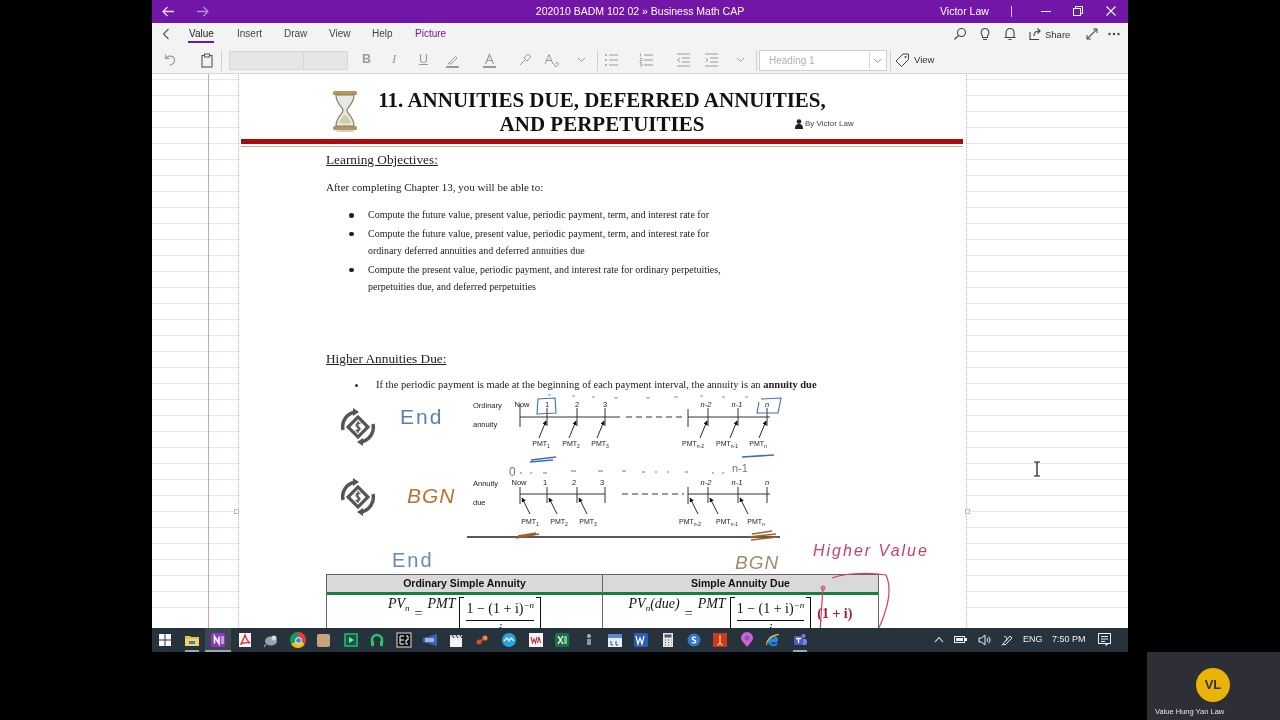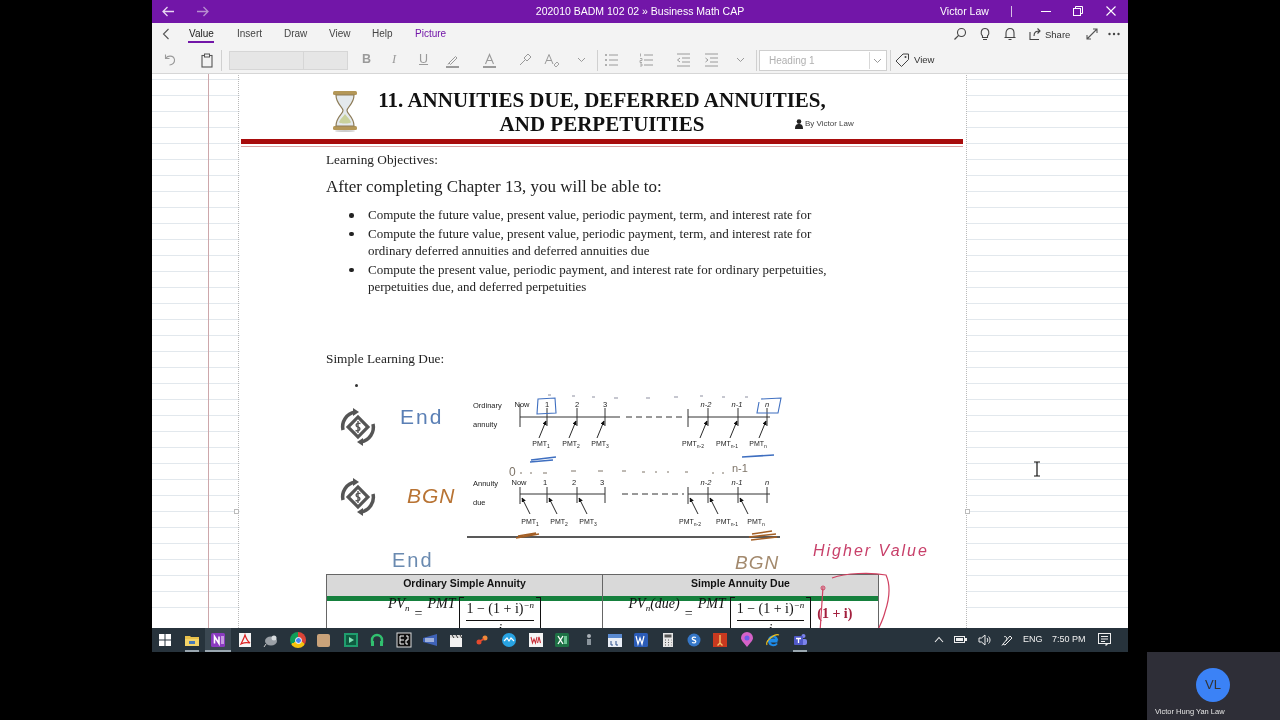--- a/index.html
+++ b/index.html
@@ -40,32 +40,32 @@
 .margin-line{left:208px;top:0;width:1px;height:720px;background:#cda7ab}
 .page{left:240px;top:0;width:726px;height:720px;background:#fff}
 .page-edge{top:0;width:1px;height:720px;border-left:1px dotted #b9b9b9}
 .handle{width:5px;height:5px;border:1px solid #bbb;background:#fff}
 
 .serif{font-family:"Liberation Serif",serif}
 .doc-title{left:330px;width:544px;text-align:center;font-family:"Liberation Serif",serif;font-weight:bold;font-size:21px;line-height:22px;color:#111;white-space:nowrap}
 .author{left:805px;top:119px;font-size:8px;line-height:10px;color:#444}
 .red-bar{left:241px;top:139px;width:722px;height:5px;background:#a80c0c}
 .red-thin{left:241px;top:146px;width:722px;height:1px;background:#dba3a3}
-.sec-head{font-family:"Liberation Serif",serif;font-size:13.3px;line-height:16px;color:#222}
-.body-text{font-family:"Liberation Serif",serif;font-size:17px;line-height:16px;color:#222}
+.sec-head{font-family:"Liberation Serif",serif;font-size:13.3px;line-height:16px;text-decoration:underline;color:#222}
+.body-text{font-family:"Liberation Serif",serif;font-size:11px;line-height:16px;color:#222}
 .obj-list{left:346px;top:206px;width:560px}
-.obj-item{position:relative;padding-left:22px;font-family:"Liberation Serif",serif;font-size:13px;line-height:17.5px;color:#222;margin-bottom:1px}
+.obj-item{position:relative;padding-left:22px;font-family:"Liberation Serif",serif;font-size:10px;line-height:17.5px;color:#222;margin-bottom:1px}
 .obj-line{display:block;white-space:nowrap}
 .dot{position:absolute;left:3px;top:7px;width:4.5px;height:4.5px;border-radius:50%;background:#222}
 .sad-dot{left:355px;top:384px;width:3px;height:3px;border-radius:50%;background:#333}
 .sad-text{left:376px;top:378px;font-family:"Liberation Serif",serif;font-size:10.5px;line-height:13px;color:#222;white-space:nowrap}
 
 
 .tbl{left:326px;top:574px;width:553px;height:80px;border:1px solid #666;background:#fff}
-.tbl-head{left:0;top:0;width:551px;height:26px;background:#d9d9d9;border-bottom:5px solid #15803d}
+.tbl-head{left:0;top:0;width:551px;height:20px;background:#d9d9d9;border-bottom:3px solid #15803d}
 .th{top:0;height:17px;width:275px;text-align:center;font-size:10.5px;line-height:17px;font-weight:bold;color:#111}
 .col-div{left:275px;top:0;width:1px;height:80px;background:#666}
 .fcell{top:18px;width:275px;height:60px;display:flex;justify-content:center;align-items:flex-start;padding-top:3px;
   font-family:"Liberation Serif",serif;font-size:14px;color:#111}
 .fsub{font-size:9px;font-style:italic;vertical-align:-3px}
 .feq{margin:10px 5px 0 5px;line-height:16px}
 .flhs,.fcoef{margin-top:0;line-height:16px;font-style:italic}
 .lb,.rb{width:5px;height:38px;border:1.3px solid #111;margin-top:1px}
 .lb{border-right:none;margin-left:4px}
 .rb{border-left:none}
@@ -78,21 +78,21 @@
 
 
 .taskbar{left:152px;top:628px;width:976px;height:24px;background:#27333c}
 .tk{top:632px;width:16px;height:16px}
 .tk-active-bg{left:205px;top:628px;width:26px;height:24px;background:#3b4852}
 .tk-ul{top:650px;height:2px;background:#9aa7b0}
 .tray-text{top:634px;font-size:9px;line-height:11px;color:#f0f0f0}
 
 
 .video-tile{left:1147px;top:652px;width:133px;height:68px;background:#2e2e37}
-.avatar{left:1196px;top:668px;width:34px;height:34px;border-radius:50%;background:#3b82f6;color:#333;font-size:13px;font-weight:normal;line-height:34px;text-align:center}
+.avatar{left:1196px;top:668px;width:34px;height:34px;border-radius:50%;background:#eab308;color:#333;font-size:13px;font-weight:bold;line-height:34px;text-align:center}
 .vt-name{left:1155px;top:707px;font-size:7.5px;line-height:9px;color:#e4e4e4;white-space:nowrap}
 </style>
 </head>
 <body>
 
 <div class="grp">
   <div class="abs titlebar-bg"></div>
   <svg class="abs" style="left:161px;top:5px" width="14" height="13" viewBox="0 0 14 13">
     <path d="M13 6.5H2 M6.5 2 L2 6.5 L6.5 11" fill="none" stroke="#e8d6f2" stroke-width="1.3"></path>
   </svg>
@@ -256,22 +256,23 @@
       <span class="obj-line">Compute the future value, present value, periodic payment, term, and interest rate for</span>
       <span class="obj-line">ordinary deferred annuities and deferred annuities due</span>
     </div>
     <div class="obj-item">
       <span class="dot"></span>
       <span class="obj-line">Compute the present value, periodic payment, and interest rate for ordinary perpetuities,</span>
       <span class="obj-line">perpetuities due, and deferred perpetuities</span>
     </div>
   </div>
 
-  <div class="abs sec-head nowrap" style="left:326px;top:351px">Simple Learning Due:</div>
+  <div class="abs sec-head nowrap" style="left:326px;top:351px">Higher Annuities Due:</div>
   <div class="abs sad-dot"></div>
+  <div class="abs sad-text"><span>If the periodic payment is made at the beginning of each payment interval, the annuity is an </span><b>annuity due</b></div>
 
   <div class="abs tbl">
     <div class="abs tbl-head">
       <div class="abs th nowrap" style="left:0">Ordinary Simple Annuity</div>
       <div class="abs th nowrap" style="left:276px">Simple Annuity Due</div>
     </div>
     <div class="abs col-div"></div>
     <div class="abs fcell" style="left:0">
       <span class="flhs"><span>PV</span><sub class="fsub">n</sub></span>
       <span class="feq">=</span>
@@ -559,14 +560,14 @@
   <svg class="abs" style="left:1098px;top:633px" width="13" height="13" viewBox="0 0 13 13">
     <rect x="0.5" y="0.5" width="12" height="10" fill="none" stroke="#eee"></rect>
       <path d="M3 3.5H10M3 6H10M3 8.5H7" stroke="#eee"></path>
       <path d="M8 10.5L8 12.5L10 10.5" fill="#eee" stroke="#eee"></path>
   </svg>
 </div>
 
 <div class="grp">
   <div class="abs video-tile"></div>
   <div class="abs avatar">VL</div>
-  <div class="abs vt-name">Victor Hung Yan Law</div>
+  <div class="abs vt-name">Value Hung Yan Law</div>
 </div>
 
 </body></html>

